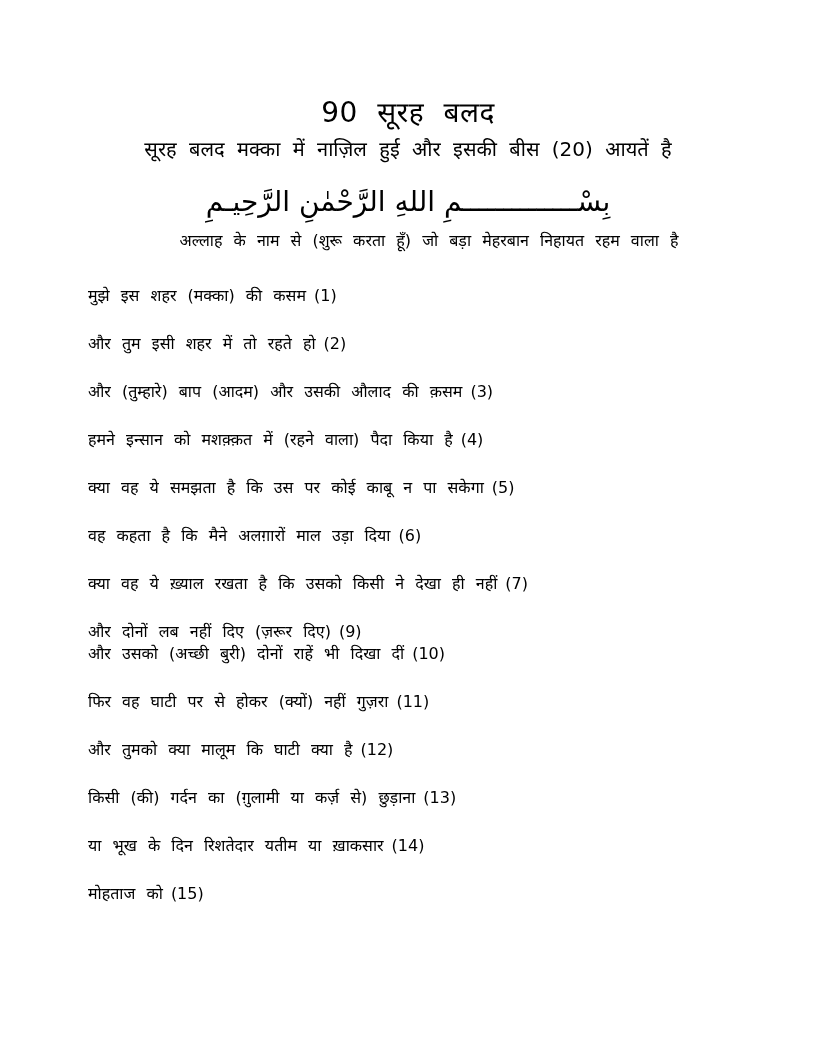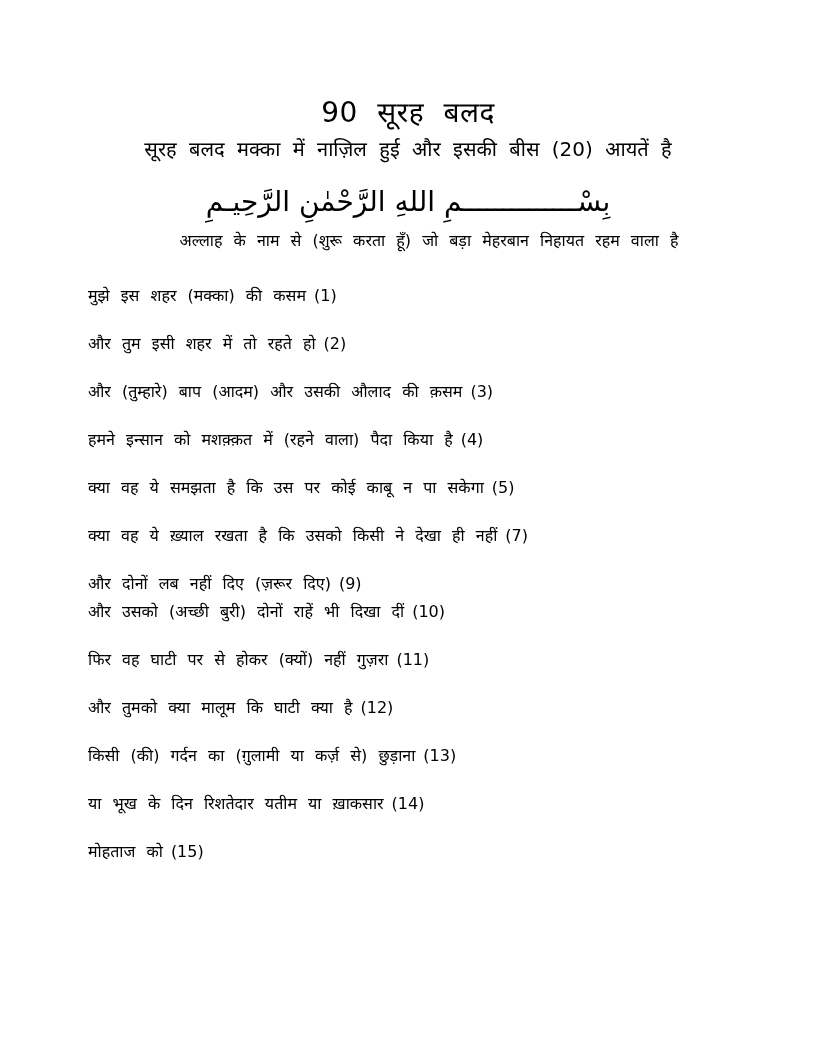--- a/index.html
+++ b/index.html
@@ -60,21 +60,21 @@
     padding-right: 32px;
   }
   .verse {
     margin: 0 0 26px 0;
     font-size: 16px;
     line-height: 22px;
     word-spacing: 6px;
     text-align: left;
   }
   .verse.tight {
-    margin-bottom: 6px;
+    margin-bottom: 0;
   }
   .verse .vnum {
     margin-left: 8px;
   }
 </style>
 </head>
 <body>
 
 <div class="page">
 
@@ -85,20 +85,21 @@
   <p class="bismillah-arabic">بِسْــــــــــــــمِ اللهِ الرَّحْمٰنِ الرَّحِيـمِ</p>
 
   <p class="bismillah-translation">अल्लाह के नाम से (शुरू करता हूँ) जो बड़ा मेहरबान निहायत रहम वाला है</p>
 
   <div class="verses">
     <p class="verse"><span>मुझे इस शहर (मक्का) की कसम</span><span class="vnum">(1)</span></p>
     <p class="verse"><span>और तुम इसी शहर में तो रहते हो</span><span class="vnum">(2)</span></p>
     <p class="verse"><span>और (तुम्हारे) बाप (आदम) और उसकी औलाद की क़सम</span><span class="vnum">(3)</span></p>
     <p class="verse"><span>हमने इन्सान को मशक़्क़त में (रहने वाला) पैदा किया है</span><span class="vnum">(4)</span></p>
     <p class="verse"><span>क्या वह ये समझता है कि उस पर कोई काबू न पा सकेगा</span><span class="vnum">(5)</span></p>
+    <p class="verse"><span>वह कहता है कि मैने अलग़ारों माल उड़ा दिया</span><span class="vnum">(6)</span></p>
     <p class="verse"><span>क्या वह ये ख़्याल रखता है कि उसको किसी ने देखा ही नहीं</span><span class="vnum">(7)</span></p>
     <p class="verse tight"><span>और दोनों लब नहीं दिए (ज़रूर दिए)</span><span class="vnum">(9)</span></p>
     <p class="verse"><span>और उसको (अच्छी बुरी) दोनों राहें भी दिखा दीं</span><span class="vnum">(10)</span></p>
     <p class="verse"><span>फिर वह घाटी पर से होकर (क्यों) नहीं गुज़रा</span><span class="vnum">(11)</span></p>
     <p class="verse"><span>और तुमको क्या मालूम कि घाटी क्या है</span><span class="vnum">(12)</span></p>
     <p class="verse"><span>किसी (की) गर्दन का (ग़ुलामी या कर्ज़ से) छुड़ाना</span><span class="vnum">(13)</span></p>
     <p class="verse"><span>या भूख के दिन रिशतेदार यतीम या ख़ाकसार</span><span class="vnum">(14)</span></p>
     <p class="verse"><span>मोहताज को</span><span class="vnum">(15)</span></p>
   </div>
 

